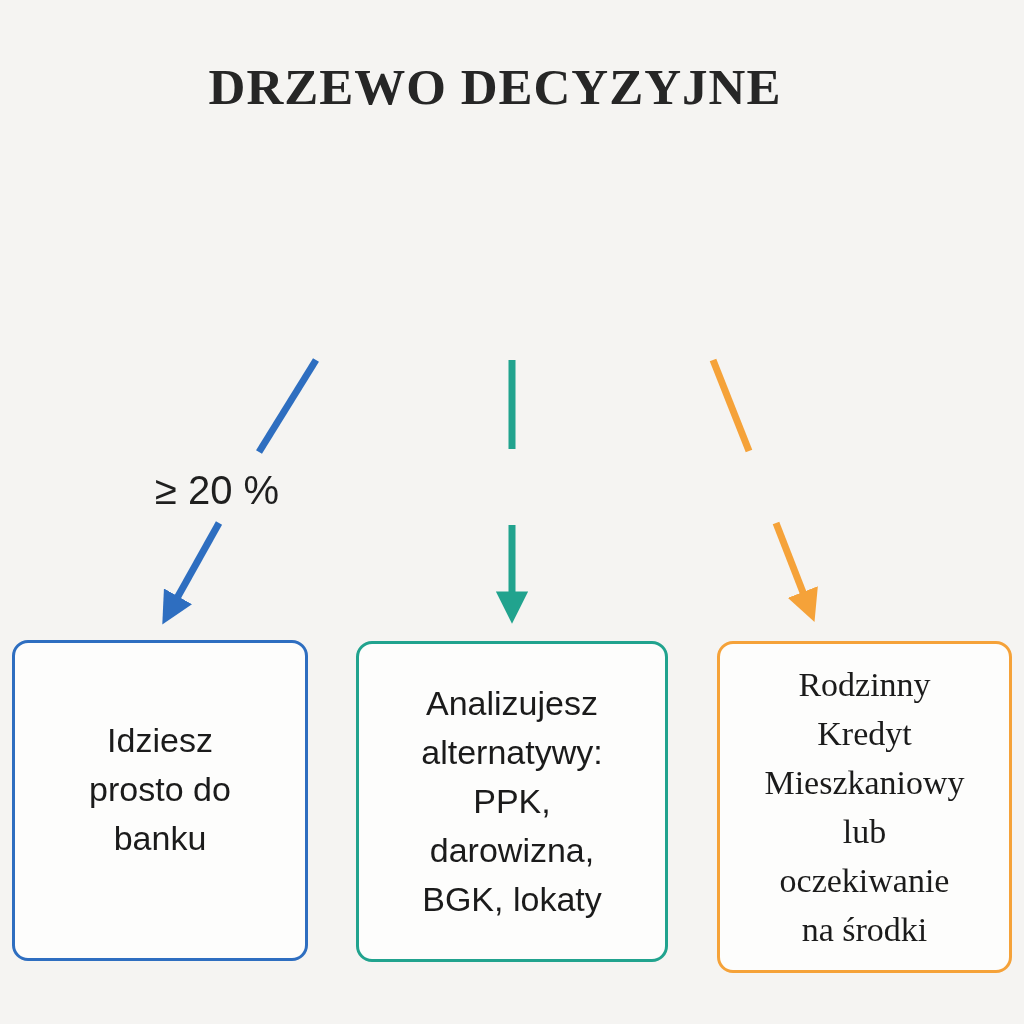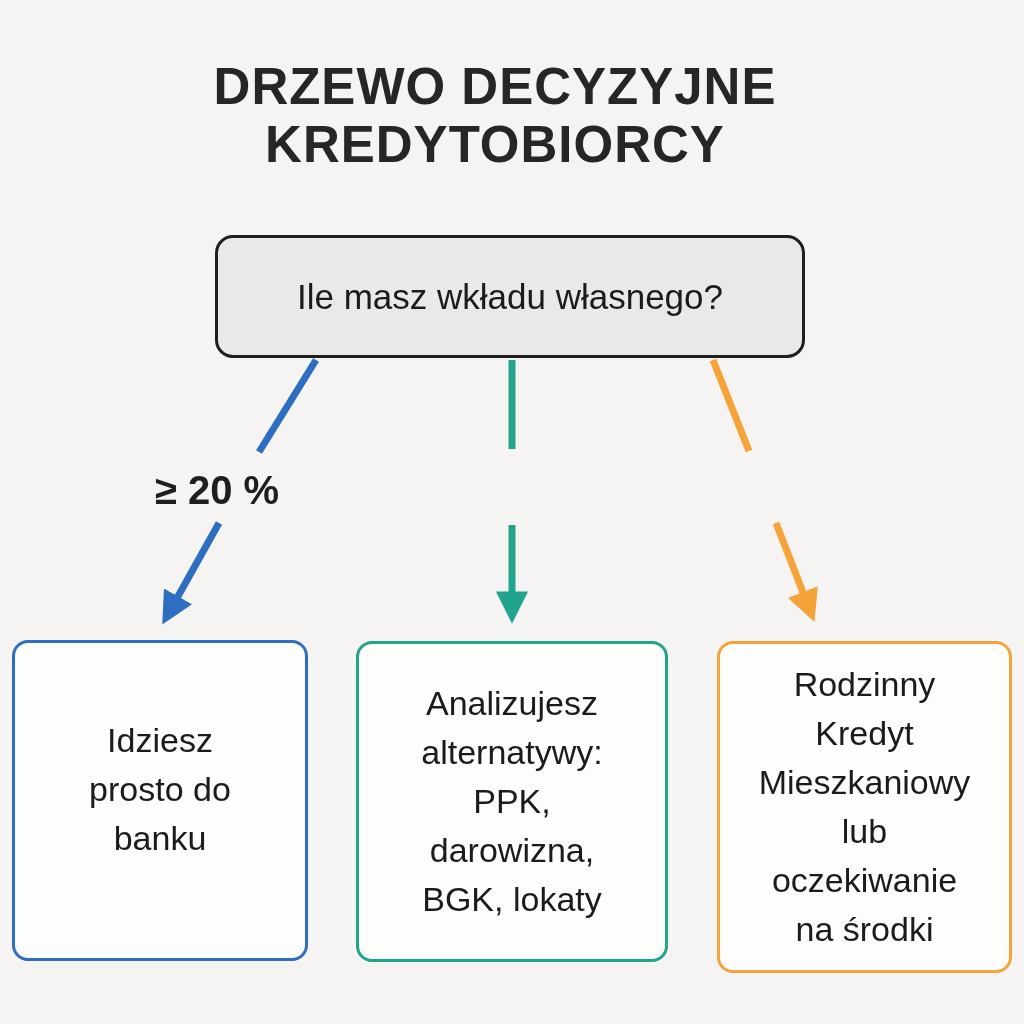--- a/index.html
+++ b/index.html
@@ -20,20 +20,21 @@
     position: absolute;
     left: 0;
     top: 58px;
     width: 990px;
     text-align: center;
     font-weight: 700;
     font-size: 51px;
     line-height: 58px;
     letter-spacing: 1px;
     color: #262626;
+    font-family: Liberation Serif, serif;
   }
   .arrows {
     position: absolute;
     left: 0;
     top: 0;
     width: 1024px;
     height: 1024px;
   }
   .arrows path.seg {
     fill: none;
@@ -61,21 +62,21 @@
   }
   .cond {
     position: absolute;
     top: 462px;
     width: 210px;
     height: 56px;
     display: flex;
     align-items: center;
     justify-content: center;
     font-size: 40px;
-    font-weight: 700;
+    font-weight: 400;
     color: #1f1f1f;
     white-space: nowrap;
   }
   .cond0 { left: 112px; }
   .cond1 { left: 403px; }
   .cond2 { left: 685px; }
   .result {
     position: absolute;
     background: #fdfdfc;
     border: 3px solid;
@@ -96,21 +97,20 @@
     white-space: pre-line;
   }
 </style>
 </head>
 <body>
 
 <div class="canvas">
 
   <div class="title">
     <div>DRZEWO DECYZYJNE</div>
-    <div>KREDYTOBIORCY</div>
   </div>
 
   <svg class="arrows" viewBox="0 0 1024 1024" xmlns="http://www.w3.org/2000/svg">
     <defs>
       <marker id="head0" viewBox="0 0 10 10" refX="7" refY="5" markerWidth="4.6" markerHeight="4.6" orient="auto">
         <path d="M0,0 L10,5 L0,10 z" style="fill: rgb(46, 110, 192);"></path>
       </marker>
       <marker id="head1" viewBox="0 0 10 10" refX="7" refY="5" markerWidth="4.6" markerHeight="4.6" orient="auto">
         <path d="M0,0 L10,5 L0,10 z" style="fill: rgb(33, 163, 142);"></path>
       </marker>
@@ -128,41 +128,38 @@
       <path class="seg" d="M512,360 L512,449" style="stroke: rgb(33, 163, 142);"></path>
       <path class="seg" d="M512,525 L512,614" marker-end="url(#head1)" style="stroke: rgb(33, 163, 142);"></path>
     </g>
 
     <g>
       <path class="seg" d="M713,360 L749,451" style="stroke: rgb(245, 162, 57);"></path>
       <path class="seg" d="M776,523 L811,613" marker-end="url(#head2)" style="stroke: rgb(245, 162, 57);"></path>
     </g>
   </svg>
 
-  <div class="qbox">
-    <div class="qtext">Ile masz wkładu własnego?</div>
-  </div>
 
   <div class="cond cond0">≥ 20 %</div>
 
   <div class="result r0" style="border-color: rgb(46, 110, 192);">
     <div class="rtext">Idziesz
 prosto do
 banku</div>
   </div>
 
   <div class="result r1" style="border-color: rgb(33, 163, 142);">
     <div class="rtext">Analizujesz
 alternatywy:
 PPK,
 darowizna,
 BGK, lokaty</div>
   </div>
 
-  <div class="result r2" style="border-color: rgb(245, 162, 57);">
+  <div class="result r2" style="border-color: rgb(245, 162, 57); font-family: Liberation Serif, serif;">
     <div class="rtext">Rodzinny
 Kredyt
 Mieszkaniowy
 lub
 oczekiwanie
 na środki</div>
   </div>
 
 </div>
 

